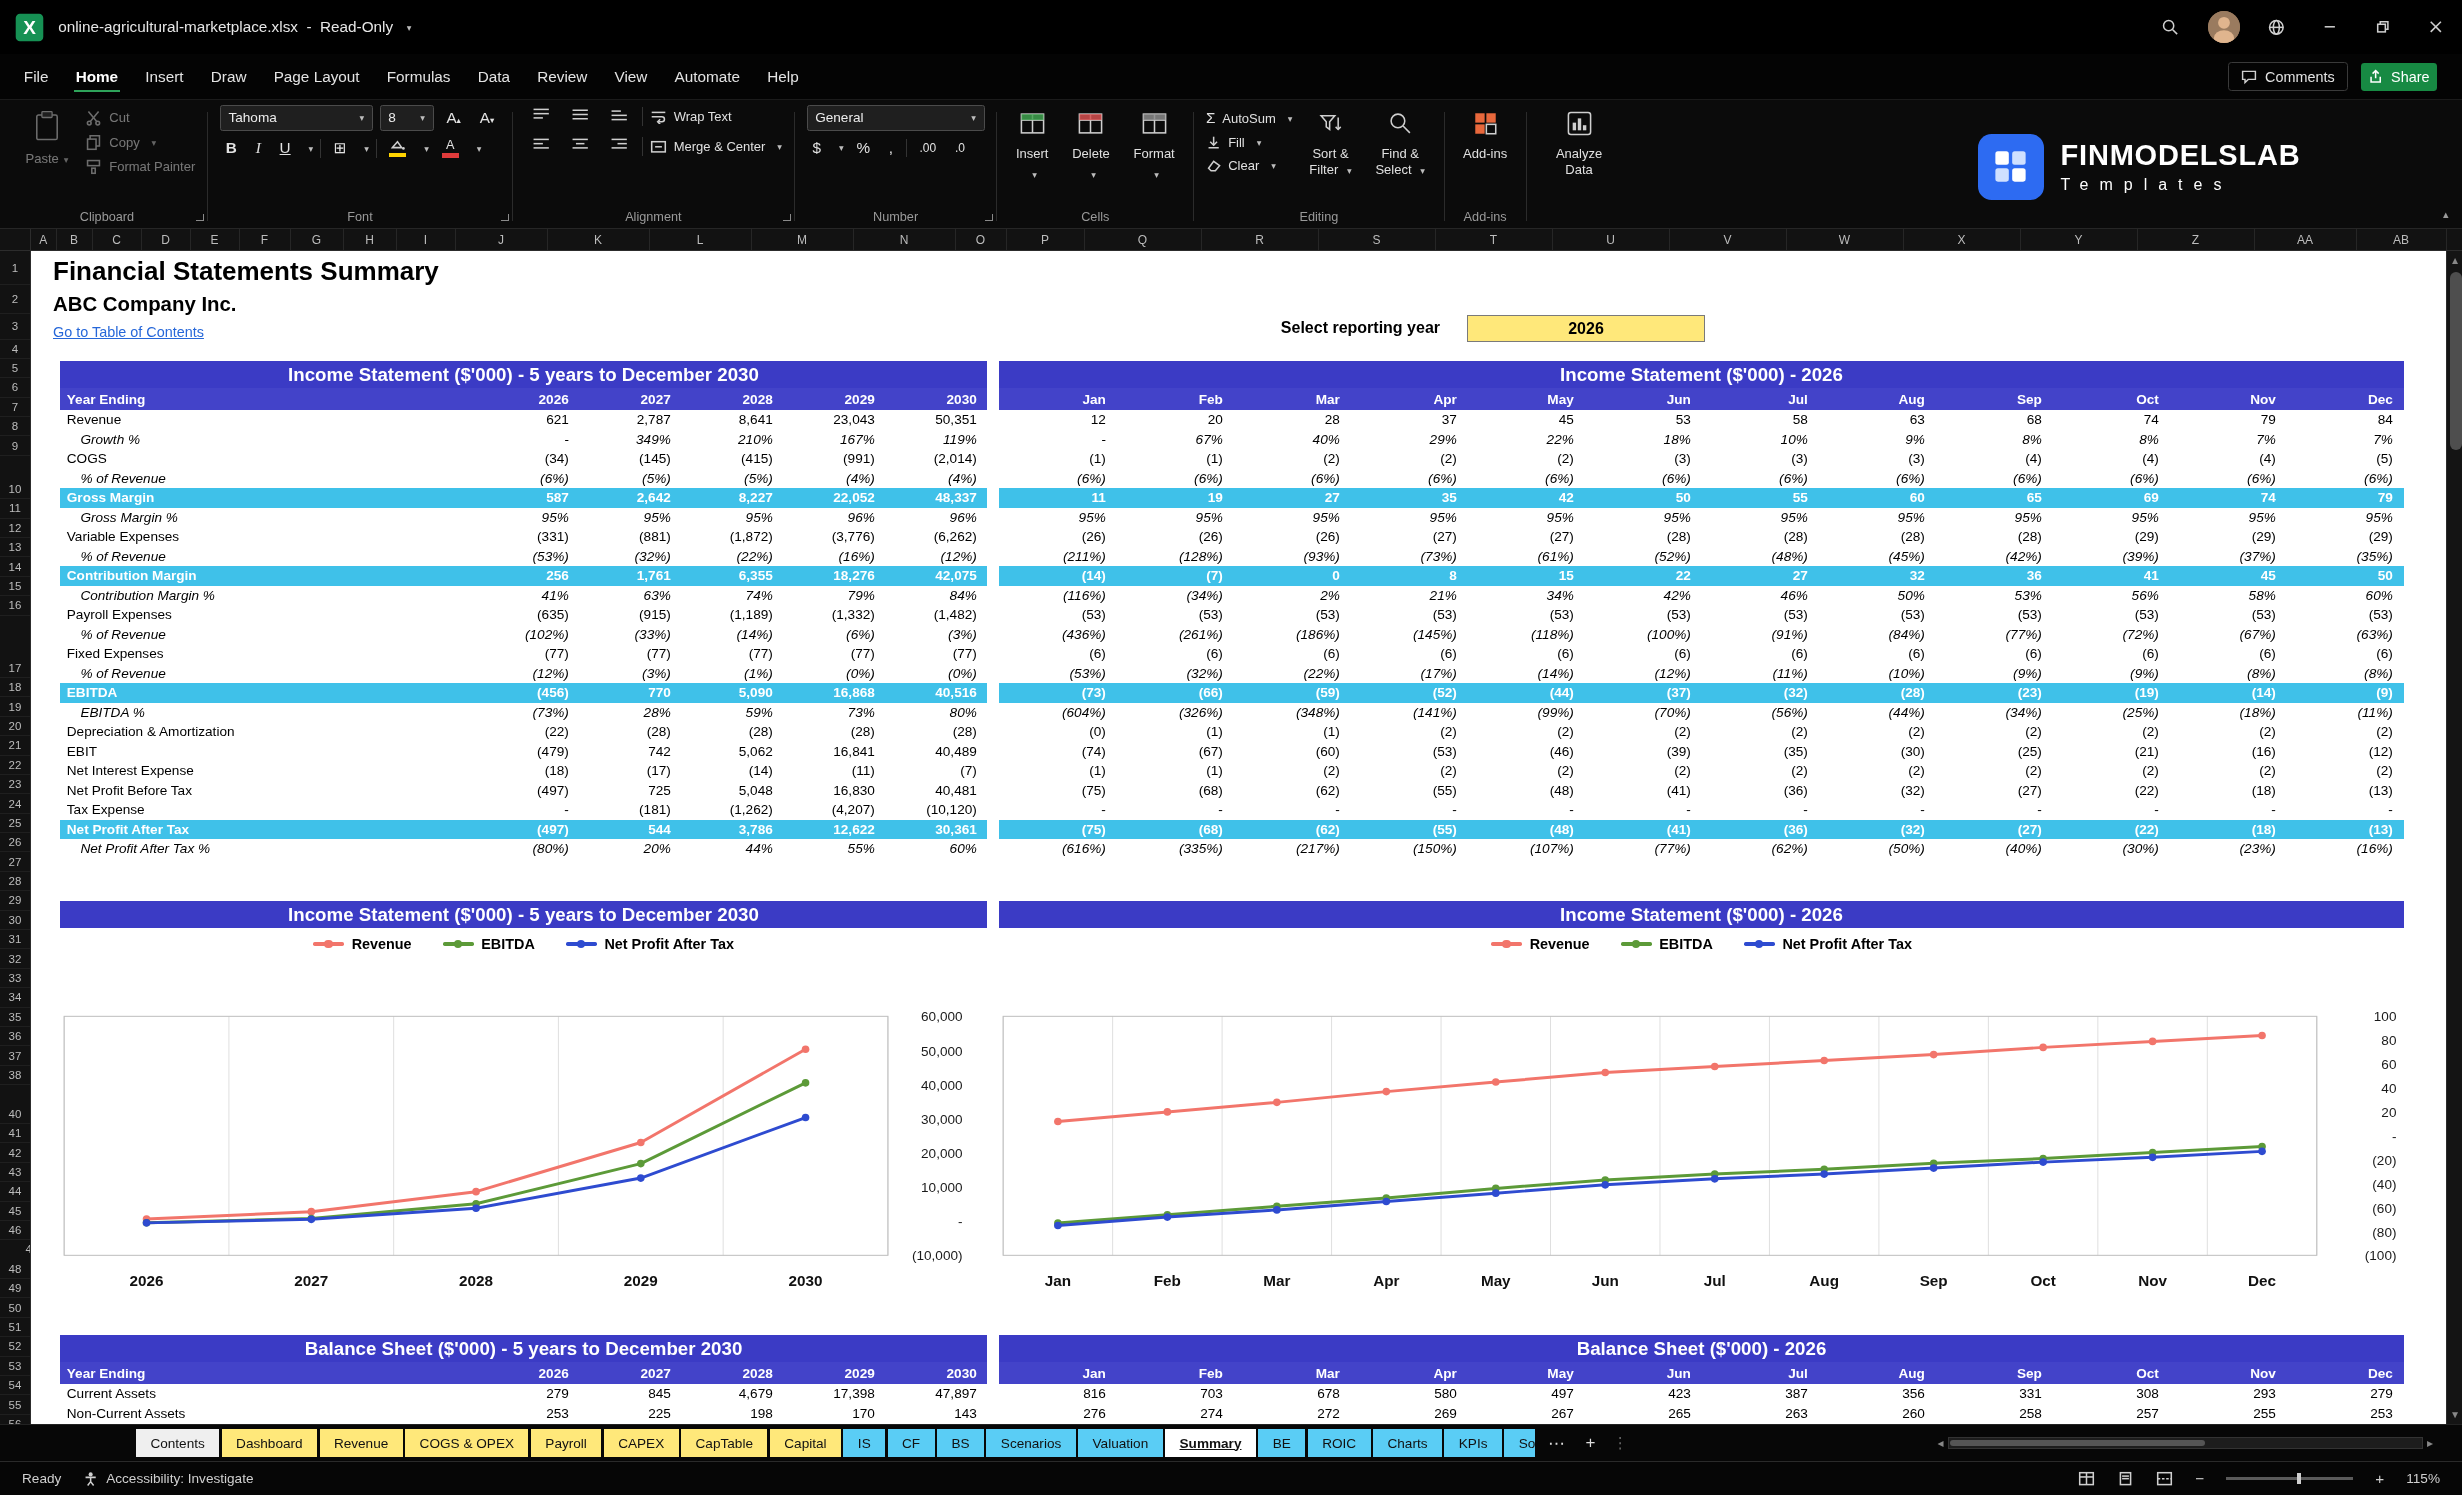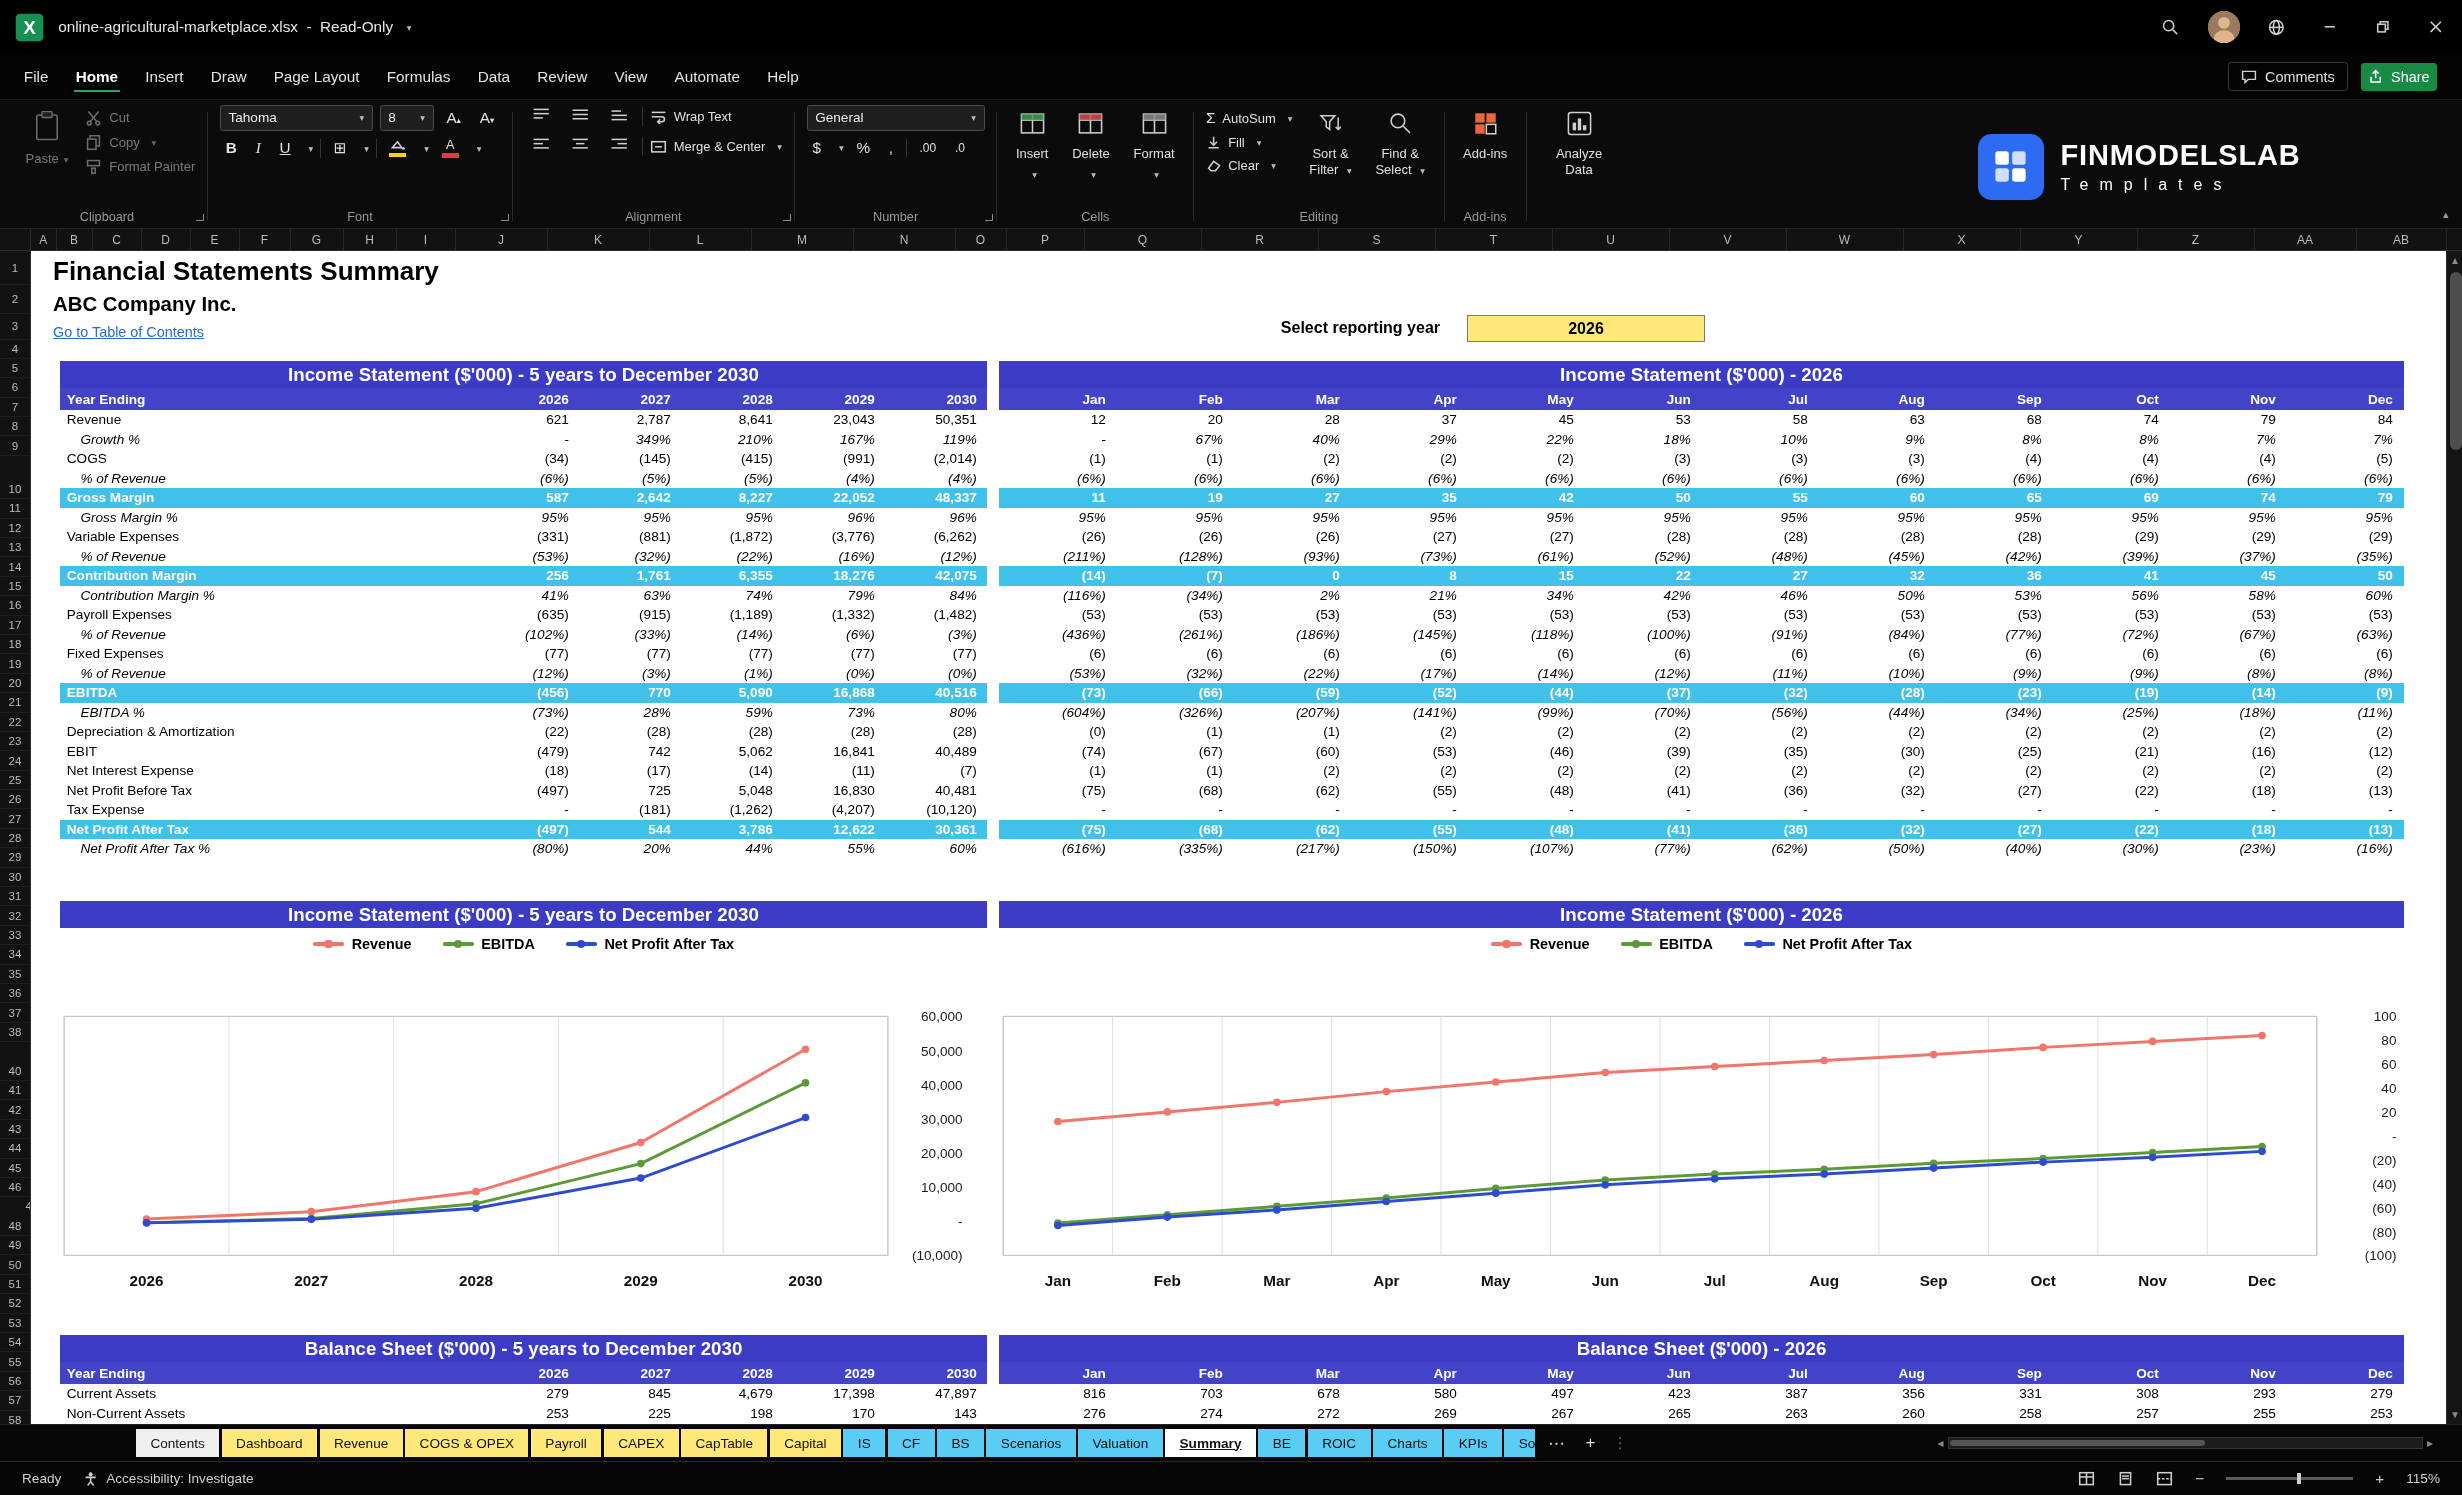--- a/index.html
+++ b/index.html
@@ -581,21 +581,21 @@
         <div class="rowh" style="height: 19.4px;">7</div>
         <div class="rowh" style="height: 19.4px;">8</div>
         <div class="rowh" style="height: 19.4px;">9</div>
         <div class="rowh" style="height: 19.4px; margin-top: 24px;">10</div>
         <div class="rowh" style="height: 19.4px;">11</div>
         <div class="rowh" style="height: 19.4px;">12</div>
         <div class="rowh" style="height: 19.4px;">13</div>
         <div class="rowh" style="height: 19.4px;">14</div>
         <div class="rowh" style="height: 19.4px;">15</div>
         <div class="rowh" style="height: 19.4px;">16</div>
-        <div class="rowh" style="height: 19.4px;">17</div>
+        <div class="rowh" style="height: 19.4px; margin-top: 43px;">17</div>
         <div class="rowh" style="height: 19.4px;">18</div>
         <div class="rowh" style="height: 19.4px;">19</div>
         <div class="rowh" style="height: 19.4px;">20</div>
         <div class="rowh" style="height: 19.4px;">21</div>
         <div class="rowh" style="height: 19.4px;">22</div>
         <div class="rowh" style="height: 19.4px;">23</div>
         <div class="rowh" style="height: 19.4px;">24</div>
         <div class="rowh" style="height: 19.4px;">25</div>
         <div class="rowh" style="height: 19.4px;">26</div>
         <div class="rowh" style="height: 19.4px;">27</div>
@@ -1061,21 +1061,21 @@
               <div class="cell">(32)</div>
               <div class="cell">(28)</div>
               <div class="cell">(23)</div>
               <div class="cell">(19)</div>
               <div class="cell">(14)</div>
               <div class="cell">(9)</div>
             </div>
             <div class="trow pct" style="grid-template-columns: repeat(12, 117px);">
               <div class="cell">(604%)</div>
               <div class="cell">(326%)</div>
-              <div class="cell">(207%)</div>
+              <div class="cell">(348%)</div>
               <div class="cell">(141%)</div>
               <div class="cell">(99%)</div>
               <div class="cell">(70%)</div>
               <div class="cell">(56%)</div>
               <div class="cell">(44%)</div>
               <div class="cell">(34%)</div>
               <div class="cell">(25%)</div>
               <div class="cell">(18%)</div>
               <div class="cell">(11%)</div>
             </div>

